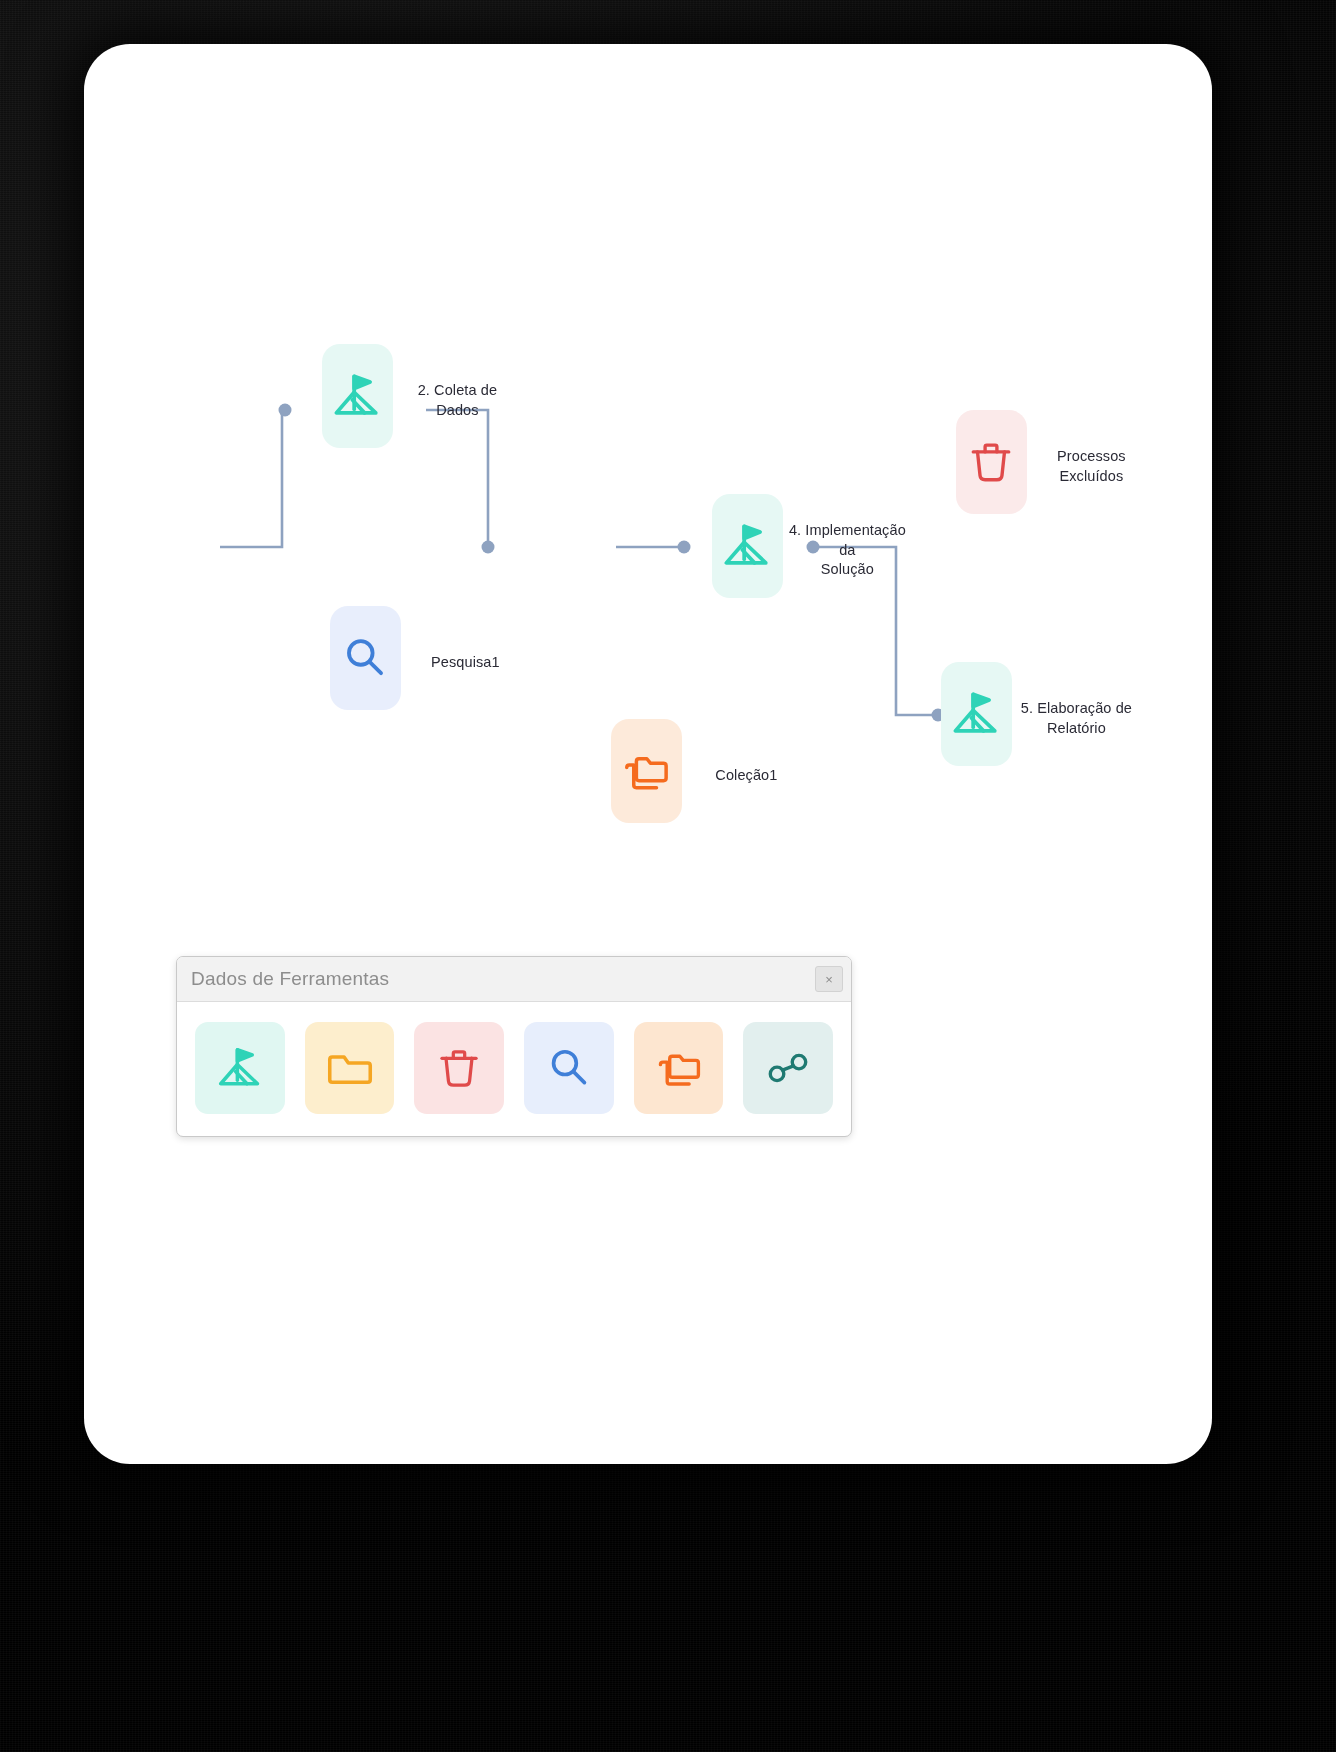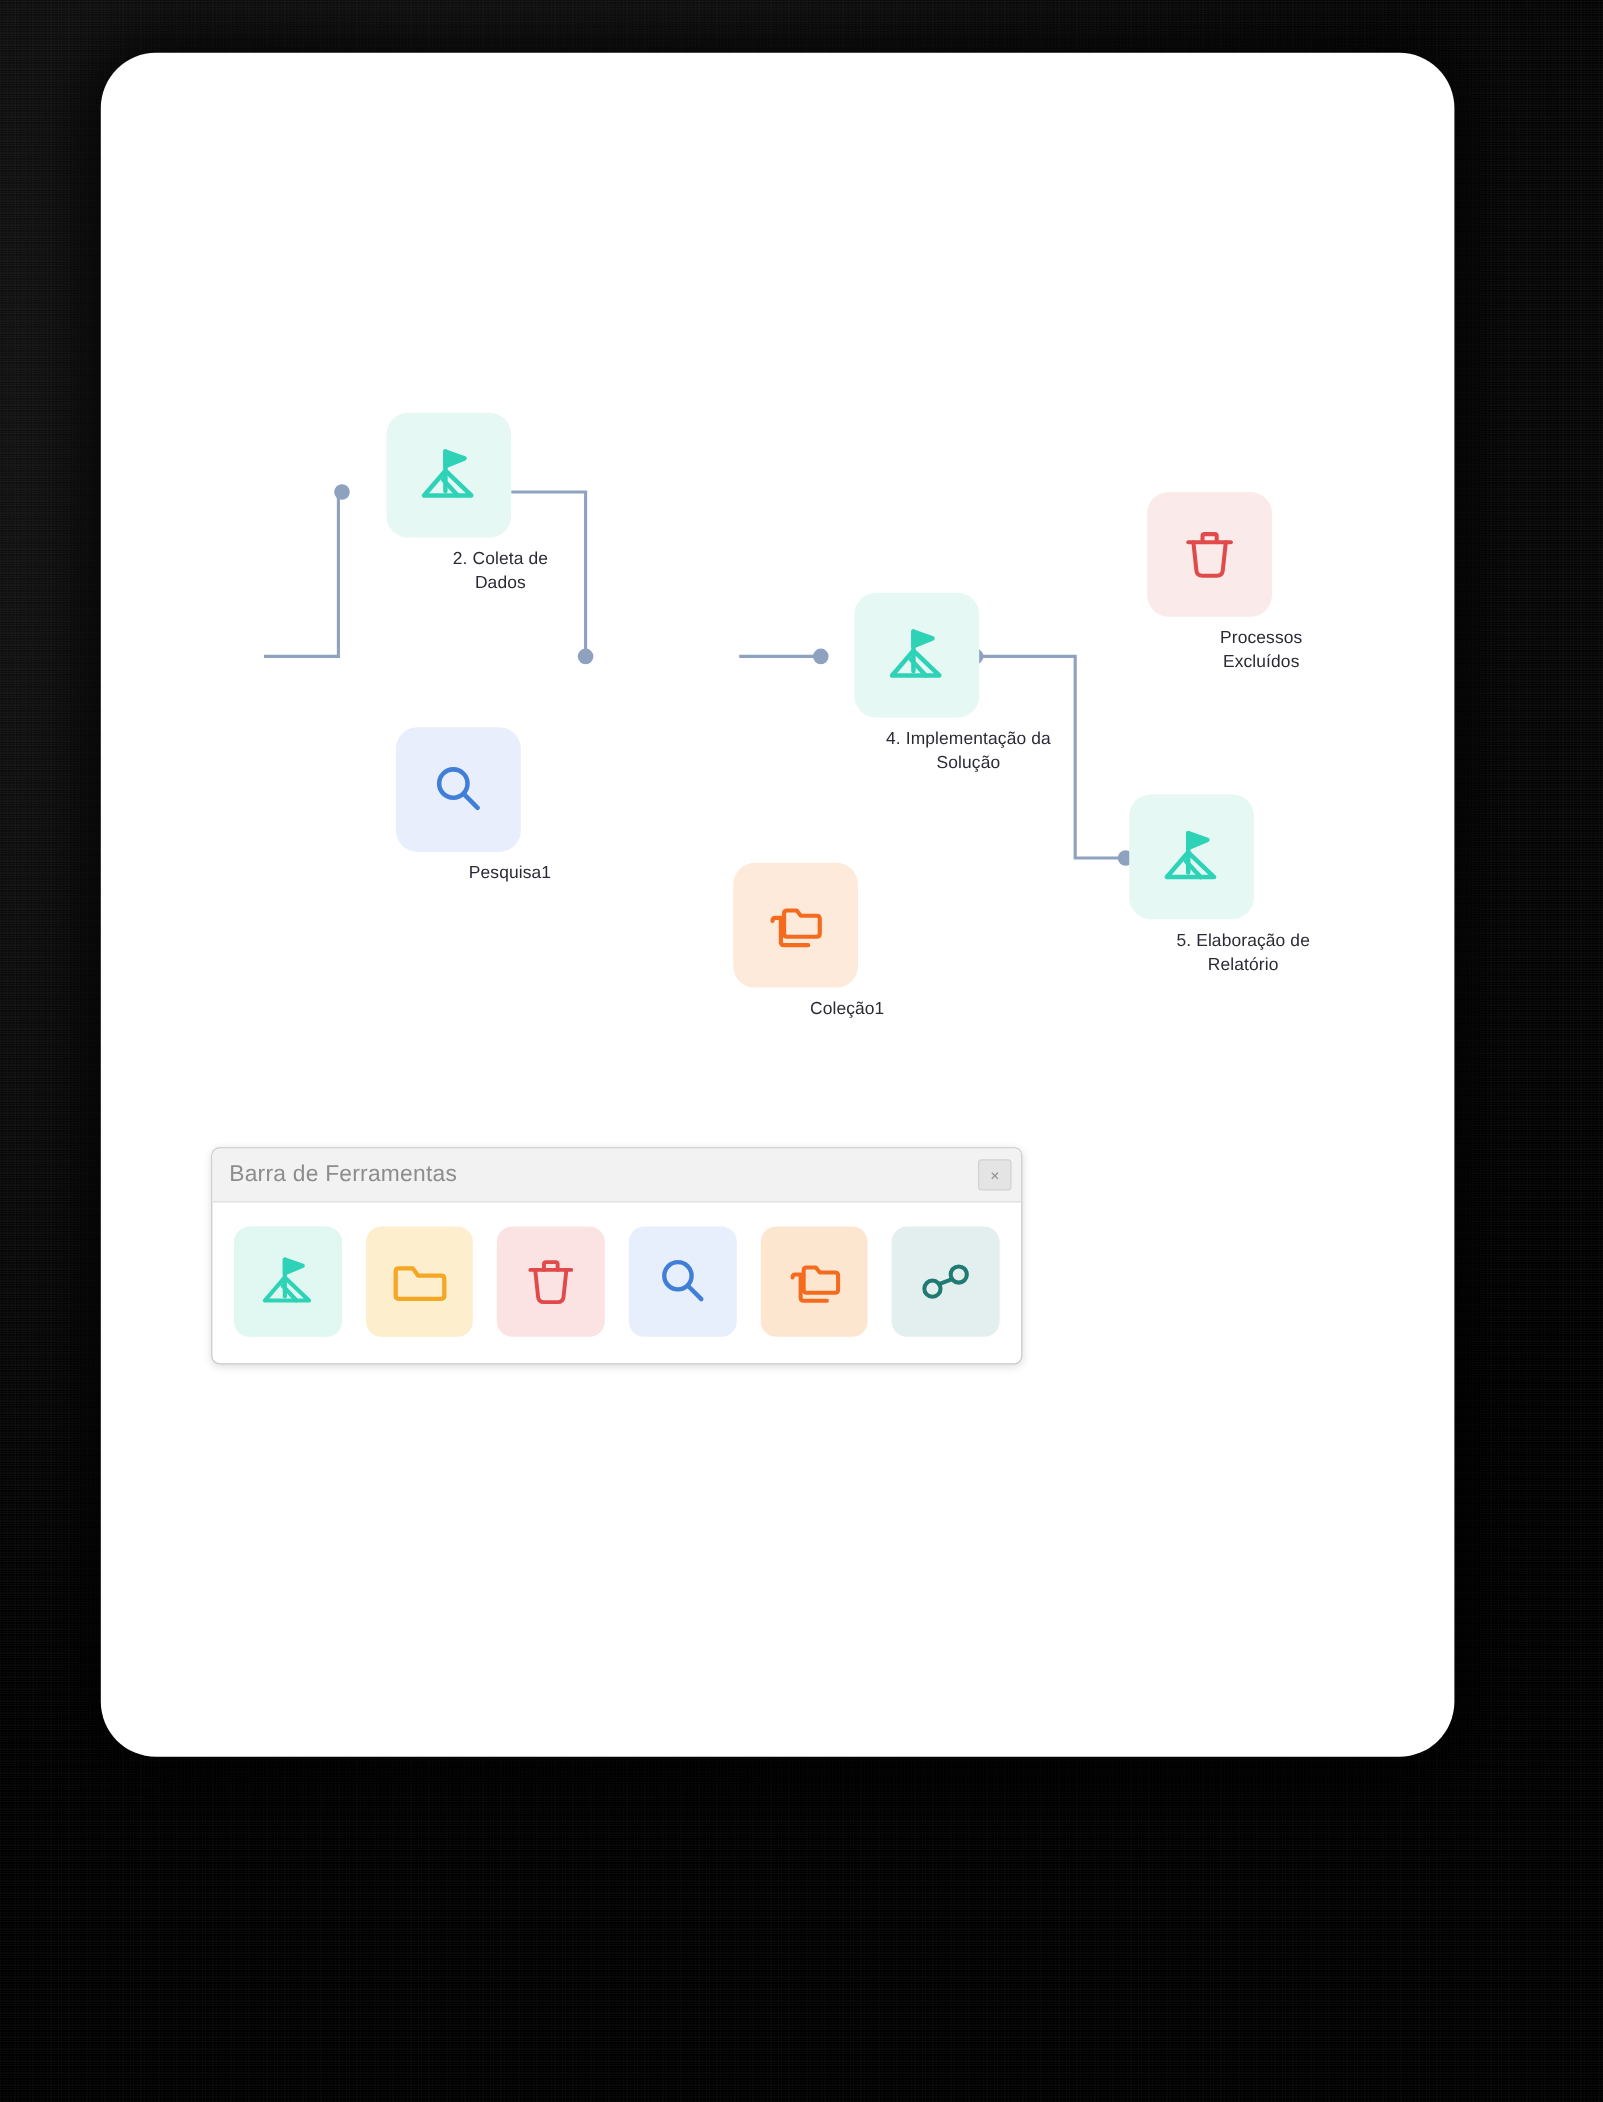--- a/index.html
+++ b/index.html
@@ -26,21 +26,21 @@
     border-radius:46px;
     box-shadow:0 0 60px 14px rgba(0,0,0,0.85);
     overflow:hidden;
   }
   #canvas{position:absolute;inset:0;}
 
   
   svg#wires{position:absolute;left:0;top:0;width:1128px;height:1420px;pointer-events:none;}
 
   
-  .node{position:absolute;display:flex;flex-direction:column;align-items:flex-start;width:200px;}
+  .node{position:absolute;display:flex;flex-direction:row;align-items:center;width:200px;}
   .tile{
     width:104px;height:104px;border-radius:18px;
     display:flex;align-items:center;justify-content:center;
   }
   .tile.teal{background:#e6f8f4;}
   .tile.red{background:#fbeaea;}
   .tile.blue{background:#e8eefc;}
   .tile.orange{background:#fdeada;}
   .nlabel{
     margin-top:9px;
@@ -207,21 +207,21 @@
             <path d="M10 28 Q10 25 13 25 L18 25 L18 48 Q18 51 21 51 L44 51"></path>
             <path d="M24 18 L33 18 L37 23 L52 23 Q55 23 55 26 L55 40 Q55 43 52 43 L24 43 Q21 43 21 40 L21 21 Q21 18 24 18 Z"></path>
           </g>
         </svg>
       </div>
       <div class="nlabel">Coleção1</div>
     </div>
 
     <div id="toolbar">
       <div id="tb-title">
-        <div id="tb-title-text">Barra de Ferramentas</div>
+        <div id="tb-title-text">Dados de Ferramentas</div>
         <div id="tb-close">×</div>
       </div>
       <div id="tb-body">
 
         <div class="tool t-teal">
           <svg width="56" height="56" viewBox="0 0 64 64">
             <g fill="none" stroke="#2ed3b7" stroke-width="4" stroke-linecap="round" stroke-linejoin="round">
               <path d="M29 11 L29 46"></path>
               <path d="M29 11 L46 17 L29 24 Z" fill="#2ed3b7"></path>
               <path d="M29 28 L10 50 L52 50 Z"></path>

